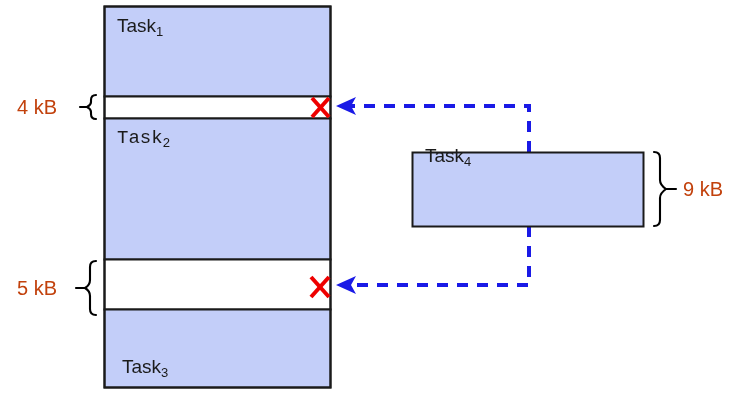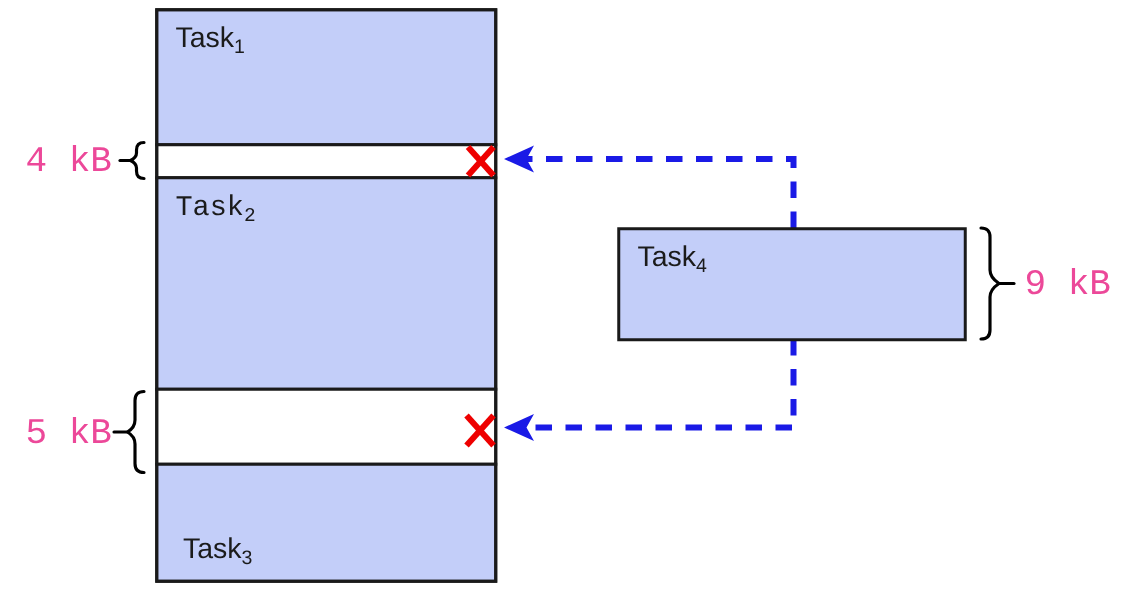--- a/index.html
+++ b/index.html
@@ -31,30 +31,30 @@
     line-height: 1;
   }
   .blk-label sub {
     font-size: 13px;
     vertical-align: baseline;
     position: relative;
     top: 4px;
   }
   .size-label {
     position: absolute;
-    font-family: Liberation Mono, monospace;
-    font-size: 24px;
-    color: #ec4899;
+    font-family: Liberation Sans, sans-serif;
+    font-size: 20px;
+    color: #c2410c;
     white-space: nowrap;
     line-height: 1;
   }
   #lbl-task1 { left: 117px; top: 16px; }
   #lbl-task2 { left: 117px; top: 129px; font-family: Liberation Mono, monospace; }
   #lbl-task3 { left: 122px; top: 320px; margin-top: 37px; }
-  #lbl-task4 { left: 425px; top: 162px; }
+  #lbl-task4 { left: 425px; top: 146px; }
   #lbl-4kb  { left: 17px;  top: 97px; }
   #lbl-8kb  { left: 17px;  top: 278px; }
   #lbl-12kb { left: 683px; top: 179px; }
 </style>
 </head>
 <body>
 
 <div id="canvas">
 
   <svg id="vec" viewBox="0 0 753 401" xmlns="http://www.w3.org/2000/svg">

